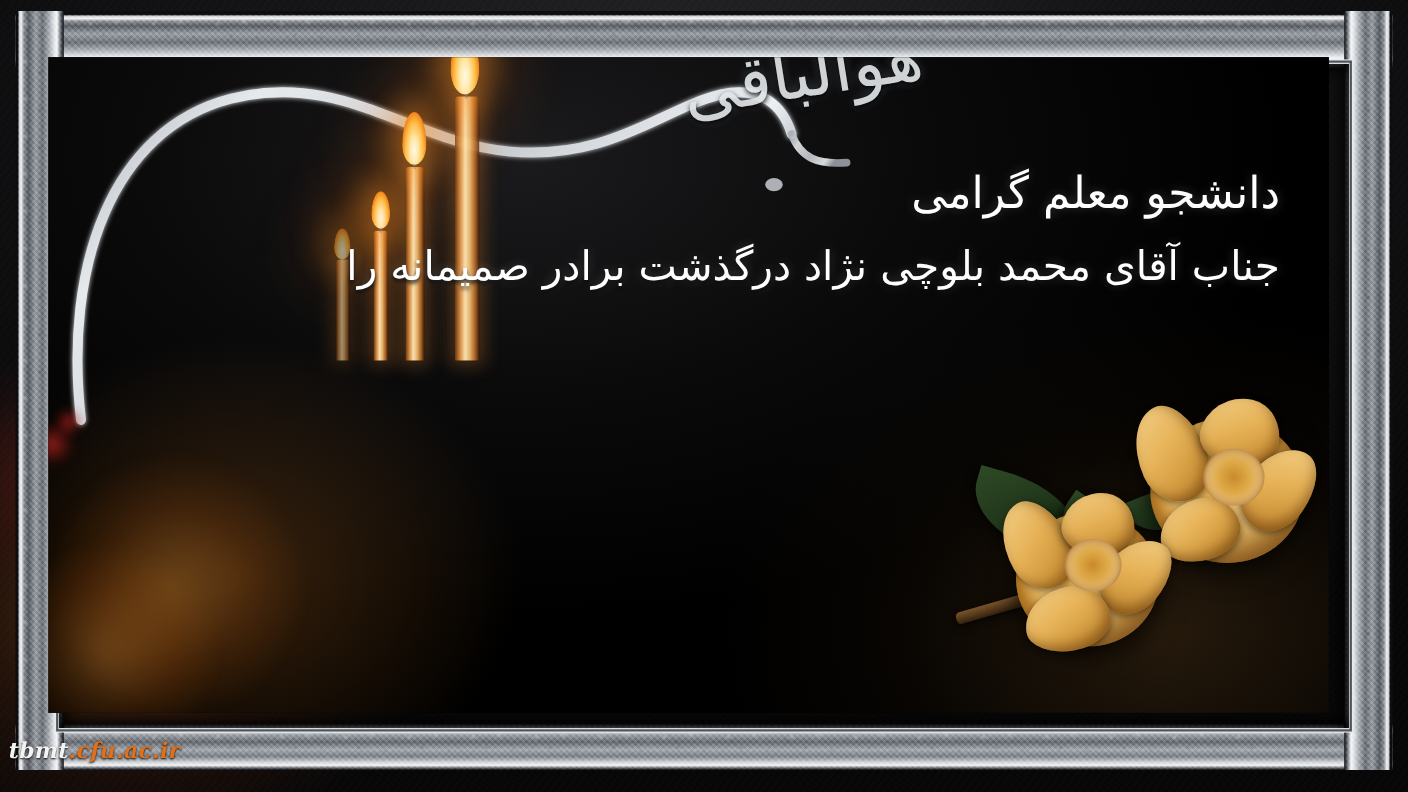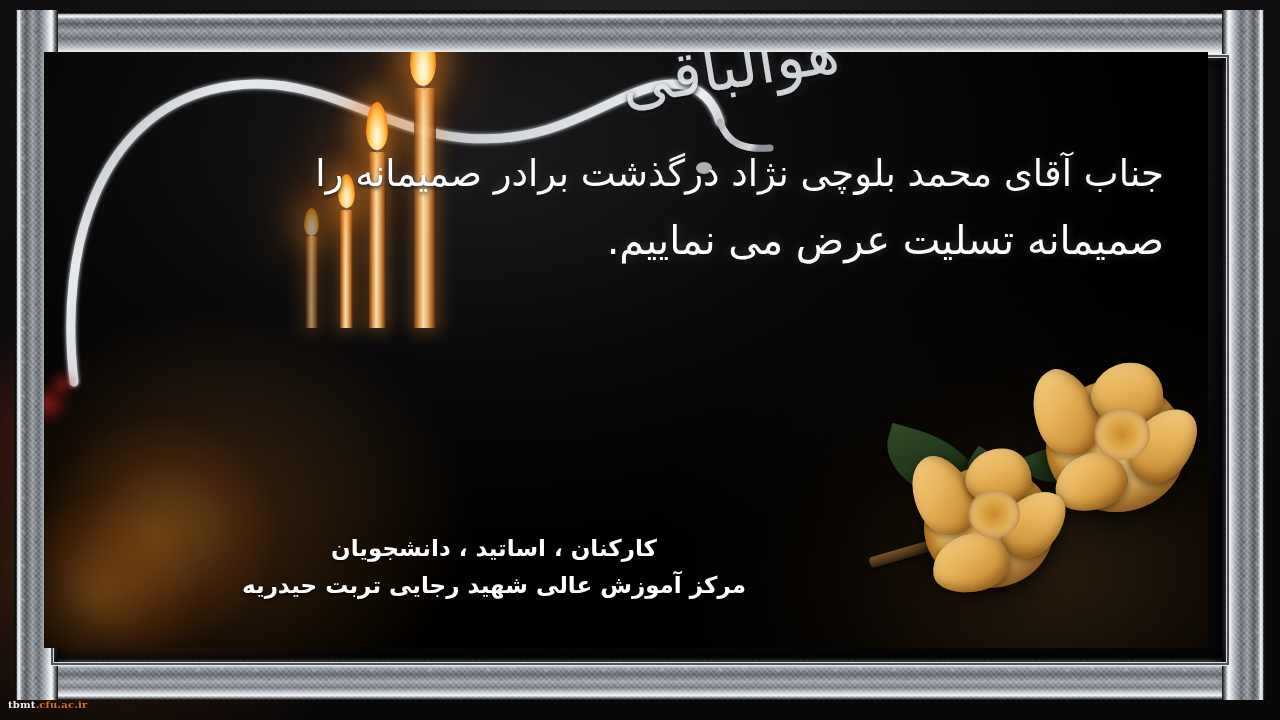--- a/index.html
+++ b/index.html
@@ -264,24 +264,25 @@
     font-size: 23px;
     font-weight: 700;
     line-height: 1.62;
     white-space: nowrap;
     text-shadow: 0 1px 3px rgba(0,0,0,.95);
   }
 
   
   .watermark {
     position: absolute;
-    left: 8px; bottom: 10px;
+    left: 8px; bottom: 26px;
     font-family: "DejaVu Serif", "Liberation Serif", serif;
+    font-style: italic;
     font-weight: 700;
-    font-size: 10px;
+    font-size: 20px;
     letter-spacing: .2px;
     direction: ltr;
     text-shadow: 0 1px 2px rgba(0,0,0,.95);
     white-space: nowrap;
   }
   .wm-a { color: #f3f3f3; }
   .wm-b { color: #e0701a; }
 </style>
 </head>
 <body>
@@ -383,28 +384,24 @@
         <div class="rose" style="left:76px;  top:108px; width:130px; height:122px;"></div>
         <div class="petal" style="left:66px;  top:96px;  width:58px;  height:84px; transform:rotate(-30deg);"></div>
         <div class="petal" style="left:118px; top:90px;  width:66px;  height:58px; transform:rotate(8deg);"></div>
         <div class="petal" style="left:158px; top:128px; width:54px;  height:76px; transform:rotate(40deg);"></div>
         <div class="petal" style="left:84px;  top:176px; width:78px;  height:58px; transform:rotate(-10deg);"></div>
         <div class="rose-core" style="left:120px; top:132px; width:52px; height:48px;"></div>
       </div>
     </div>
 
     <div class="message">
+      <div class="msg-line l1">دانشجو معلم گرامی</div>
       <div class="msg-line l2">جناب آقای محمد بلوچی نژاد  درگذشت برادر صمیمانه را</div>
-      <div class="msg-line l3">صمیمانه تسلیت عرض می نماییم.</div>
-    </div>
-
-    <div class="signature">
-      <div class="sig-line">کارکنان ، اساتید ، دانشجویان</div>
-      <div class="sig-line">مرکز آموزش عالی شهید رجایی تربت حیدریه</div>
-    </div>
+    </div>
+
 
   </div>
 
   <div class="watermark">
     <span class="wm-a">tbmt</span><span class="wm-b">.cfu.ac.ir</span>
   </div>
 
 </div>
 
 </body></html>

